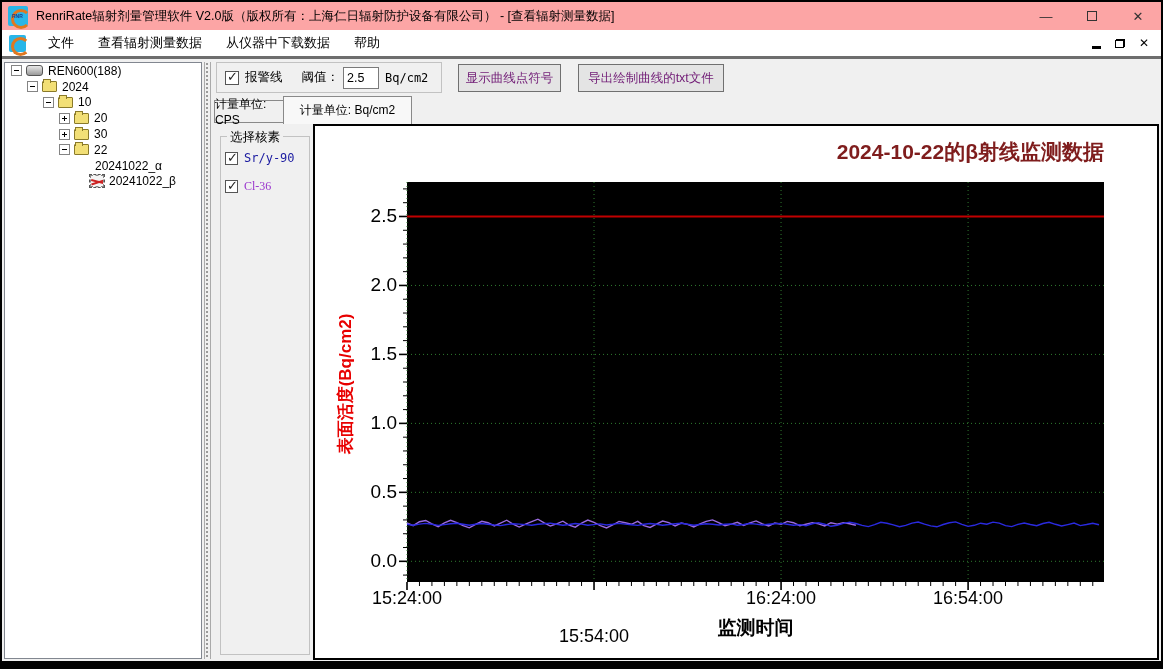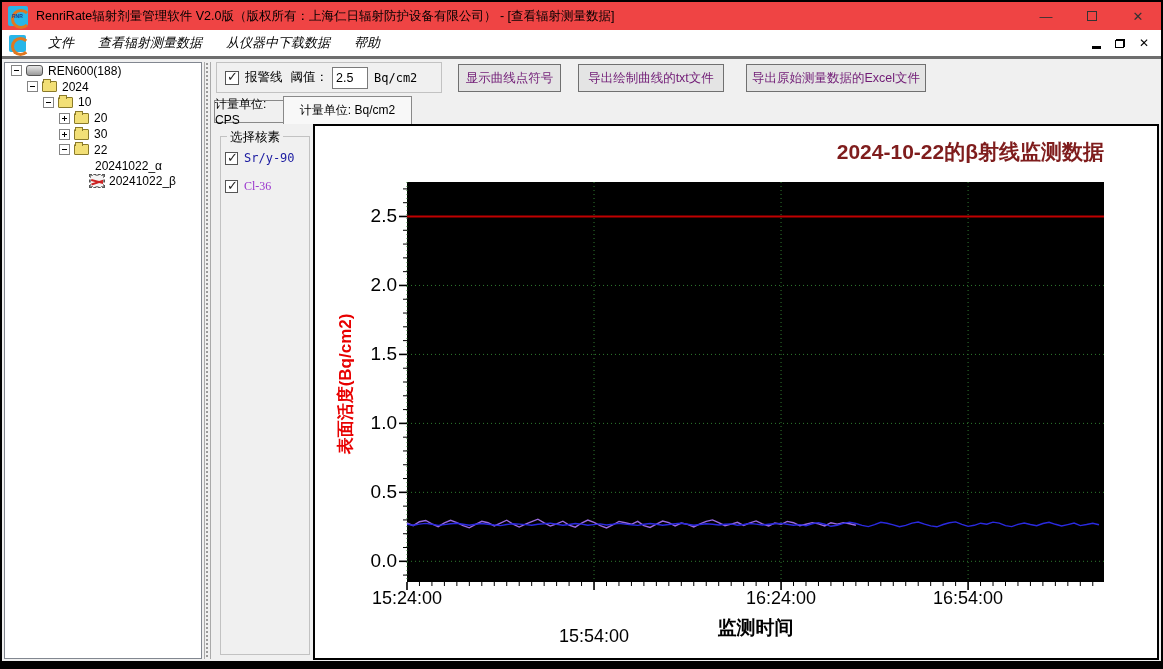--- a/index.html
+++ b/index.html
@@ -3,40 +3,40 @@
 <meta charset="utf-8">
 <style>
   * { margin:0; padding:0; box-sizing:border-box; }
   html,body { width:1163px; height:669px; }
   body { font-family:"Liberation Sans","DejaVu Sans",sans-serif; background:#888; }
 
   .window { position:relative; width:1163px; height:669px; background:#f0f0f0;
             border:2px solid #000; border-bottom:8px solid #000; overflow:hidden; }
 
   
-  .titlebar { position:absolute; left:0; top:0; right:0; height:28px; background:#ef4444;
+  .titlebar { position:absolute; left:0; top:0; right:0; height:28px; background:#fca5a5;
               display:flex; align-items:center; }
   .app-icon { width:20px; height:20px; margin:0 8px 0 6px; background:#29b6e8; border-radius:2px;
               position:relative; flex:0 0 auto; }
   .app-icon::before { content:''; position:absolute; left:3px; top:3px; width:14px; height:14px;
               border:3px solid #e07820; border-radius:50%; border-right-color:transparent; }
   .app-icon::after { content:'RNR'; position:absolute; left:4px; top:7px; font-size:5px; font-weight:bold; color:#1a3b8c; }
   .title-text { font-size:12.5px; color:#000; white-space:nowrap; }
   .winbtns { margin-left:auto; display:flex; height:100%; }
   .winbtn { width:46px; height:100%; display:flex; align-items:center; justify-content:center;
             font-size:13px; color:#333; cursor:default; }
   .maxbox { width:10px; height:10px; border:1px solid #333; }
 
   
   .menubar { position:absolute; left:0; top:28px; right:0; height:29px; background:#fff;
              border-bottom:3px solid #6d6d6d; display:flex; align-items:center; }
   .mdi-icon { width:17px; height:17px; margin:0 10px 0 7px; background:#29b6e8; border-radius:2px; position:relative; }
   .mdi-icon::before { content:''; position:absolute; left:2px; top:2px; width:13px; height:13px;
              border:3px solid #e07820; border-radius:50%; border-right-color:transparent; }
-  .menu-item { font-size:13px; color:#000; padding:4px 12px;font-style:italic; }
+  .menu-item { font-size:13px; color:#000; padding:4px 12px; }
   .mdi-ctrls { margin-left:auto; display:flex; align-items:center; gap:14px; padding-right:12px; }
   .mdi-min { width:9px; height:3px; background:#000; margin-top:8px; }
   .mdi-restore { width:10px; height:9px; position:relative; }
   .mdi-restore::before { content:''; position:absolute; right:0; top:0; width:7px; height:6px; border:1.5px solid #000; }
   .mdi-restore::after  { content:''; position:absolute; left:0; bottom:0; width:7px; height:6px; border:1.5px solid #000; background:#fff; }
   .mdi-close { font-size:12px; font-weight:bold; color:#000; }
 
   
   .tree-panel { position:absolute; left:2px; top:60px; width:198px; height:597px;
                 background:#fff; border:1px solid #828790; overflow:hidden; }
@@ -57,21 +57,21 @@
   
   .splitter { position:absolute; left:202px; top:60px; width:7px; height:597px; background:#f0f0f0;
               border-left:1px solid #aaa; border-right:1px solid #aaa;
               background-image:radial-gradient(#9a9a9a 34%, transparent 35%); background-size:4px 4px; }
 
   
   .alarm-group { position:absolute; left:214px; top:60px; width:226px; height:31px;
                  border:1px solid #c2c2c2; background:#f0f0f0; display:flex; align-items:center; padding-left:8px; }
   .chk { width:14px; height:14px; background:#fff; border:1px solid #555; position:relative; flex:0 0 auto; }
   .chk::after { content:'✓'; position:absolute; left:1px; top:-3px; font-size:13px; font-weight:bold; color:#222; }
-  .alarm-label { font-size:12.5px; margin:0 8px 0 6px; }
+  .alarm-label { font-size:12.5px; margin:0 19px 0 6px; }
   .thr-label { font-size:12.5px; margin-right:4px; }
   .thr-input { width:36px; height:22px; border:1px solid #7a7a7a; background:#fff; font-size:12.5px;
                font-family:"Liberation Sans",sans-serif; padding:1px 3px; }
   .thr-unit { font-size:12px; margin-left:6px; font-family:"DejaVu Sans Mono",monospace; }
   .pushbtn { position:absolute; top:62px; height:28px; background:#e4e4e4; border:1px solid #707070;
              font-size:12.5px; display:flex; align-items:center; justify-content:center; color:#701a75; }
   .btn-points { left:456px; width:103px; }
   .btn-txt    { left:576px; width:146px; }
   .btn-excel  { left:744px; width:180px; }
 
@@ -181,21 +181,20 @@
 
   <div class="alarm-group">
     <div class="chk"></div>
     <span class="alarm-label">报警线</span>
     <span class="thr-label">阈值：</span>
     <input class="thr-input" value="2.5" style="">
     <span class="thr-unit">Bq/cm2</span>
   </div>
   <div class="pushbtn btn-points">显示曲线点符号</div>
   <div class="pushbtn btn-txt">导出绘制曲线的txt文件</div>
-  <div class="pushbtn btn-excel">导出原始测量数据的Excel文件</div>
 
   <div class="tab tab-inactive">计量单位: CPS</div>
   <div class="tab tab-active">计量单位: Bq/cm2</div>
 
   <div class="nuclide-group">
     <div class="nuclide-title">选择核素</div>
     <div class="nuclide-row">
       <div class="chk"></div>
       <span class="nuclide-label" id="nuc0" style="color: rgb(26, 26, 160);">Sr/y-90</span>
     </div>

